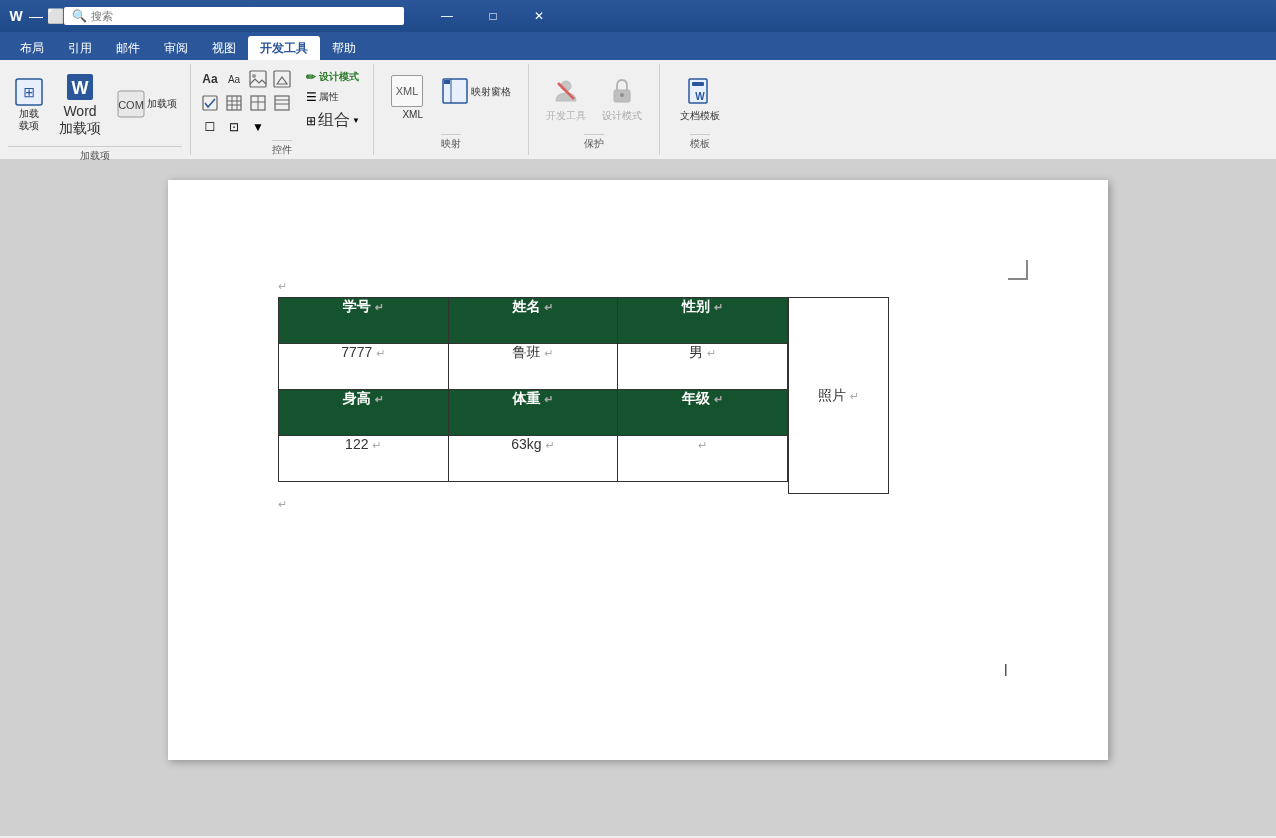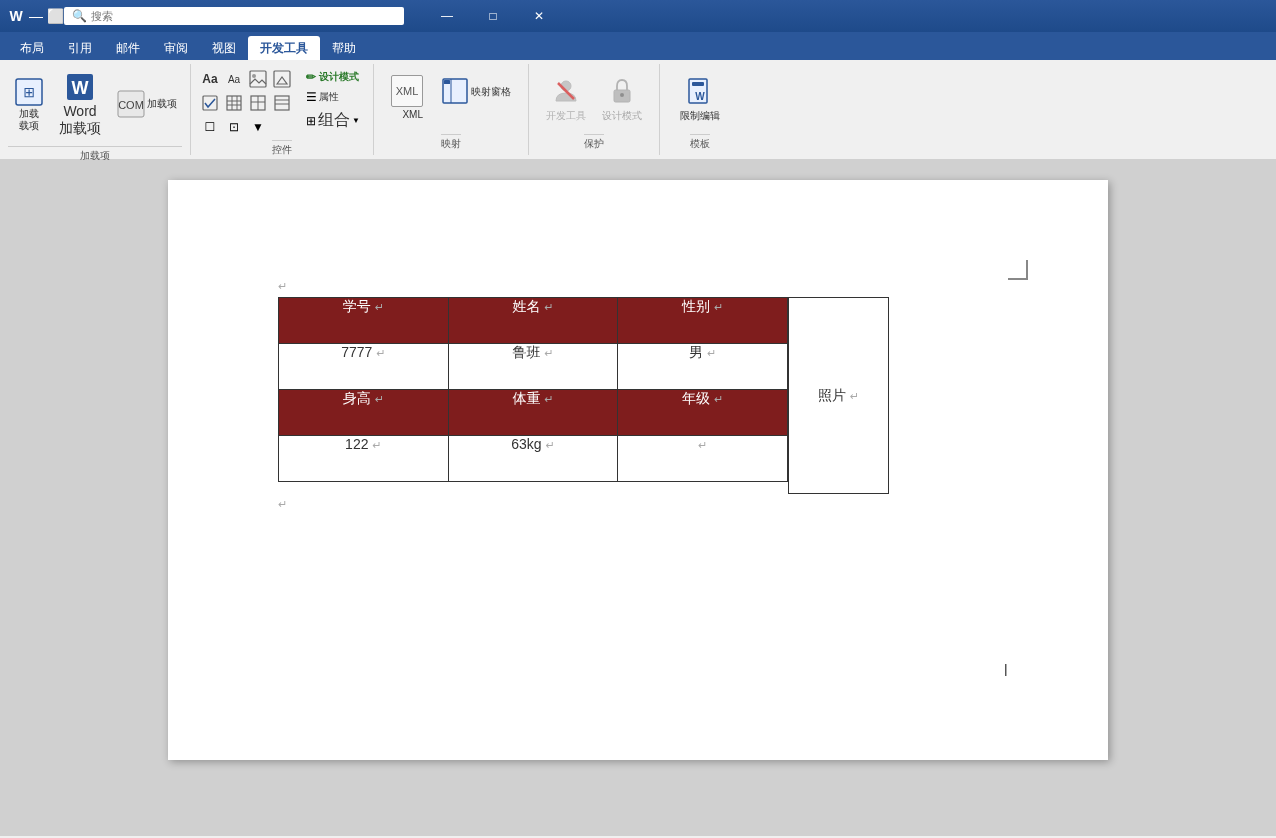--- a/index.html
+++ b/index.html
@@ -121,23 +121,23 @@
     .student-table td, .student-table th {
       border: 1px solid #333;
       padding: 10px 20px;
       text-align: center;
       font-size: 14px;
       min-width: 120px;
       height: 46px;
     }
 
     .header-cell {
-      background: #7f1d1d;
+      background: #14532d;
       color: white;
-      font-weight: normal;
+      font-weight: bold;
     }
 
     .data-cell {
       background: white;
       color: #333;
     }
 
     .photo-cell {
       border: 1px solid #333;
       width: 100px;
@@ -379,21 +379,21 @@
   <div class="ribbon-group" style="flex-direction:column;padding:4px 12px;min-width:80px;">
     <div style="display:flex;align-items:flex-start;flex:1;padding-top:4px;">
       <div class="ribbon-btn" style="flex-direction:column;align-items:center;">
         <div style="width:32px;height:32px;display:flex;align-items:center;justify-content:center;">
           <svg width="28" height="28" viewBox="0 0 28 28">
             <rect x="3" y="2" width="18" height="24" rx="1" fill="#e8f0fe" stroke="#2b579a" stroke-width="1.5"></rect>
             <rect x="6" y="5" width="12" height="4" rx="1" fill="#2b579a"></rect>
             <text x="14" y="23" text-anchor="middle" font-size="10" fill="#2b579a" font-weight="bold">W</text>
           </svg>
         </div>
-        <div style="font-size:10px;color:#333;margin-top:2px;text-align:center;">限制编辑</div>
+        <div style="font-size:10px;color:#333;margin-top:2px;text-align:center;">文档模板</div>
       </div>
     </div>
     <div class="ribbon-group-label" style="border-top:1px solid #ccc;padding-top:2px;">模板</div>
   </div>
 
 </div>
 
 <div class="main-area">
   <div class="doc-page">
 

